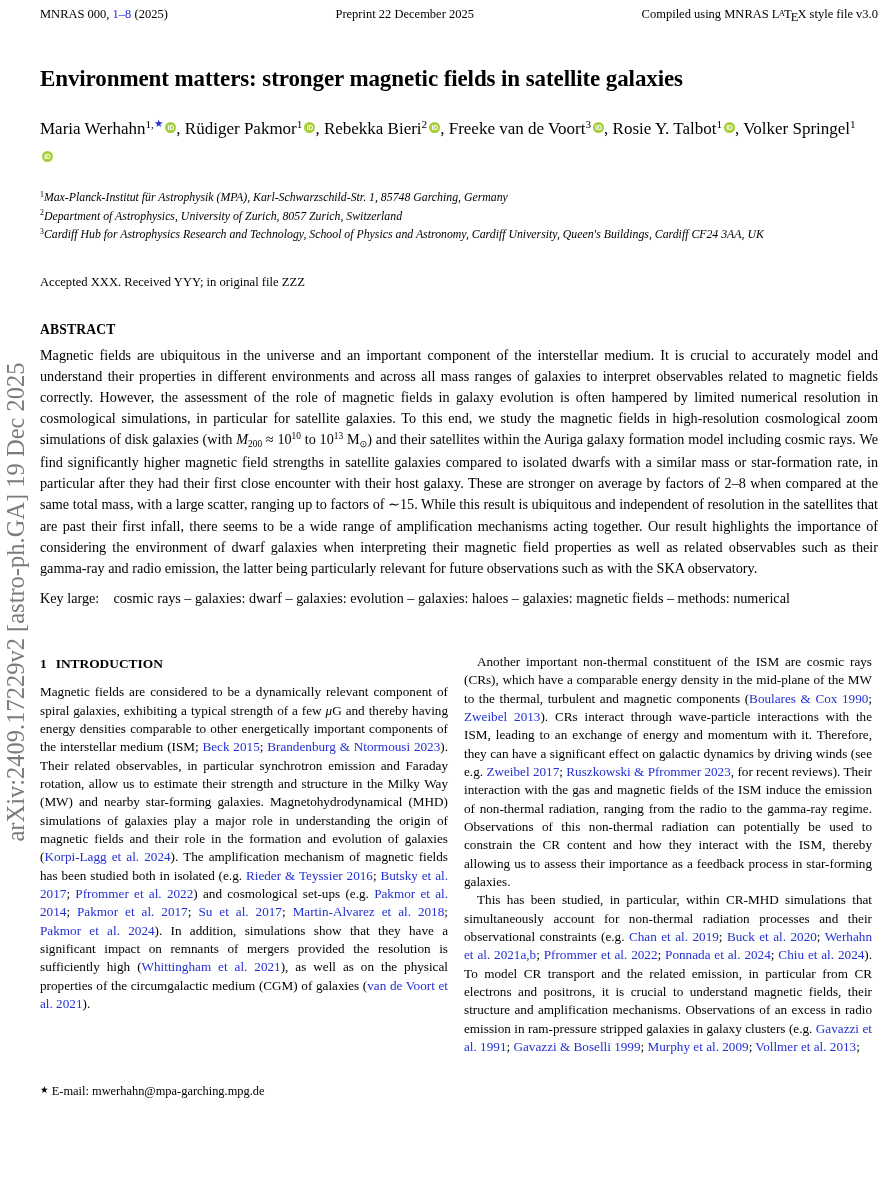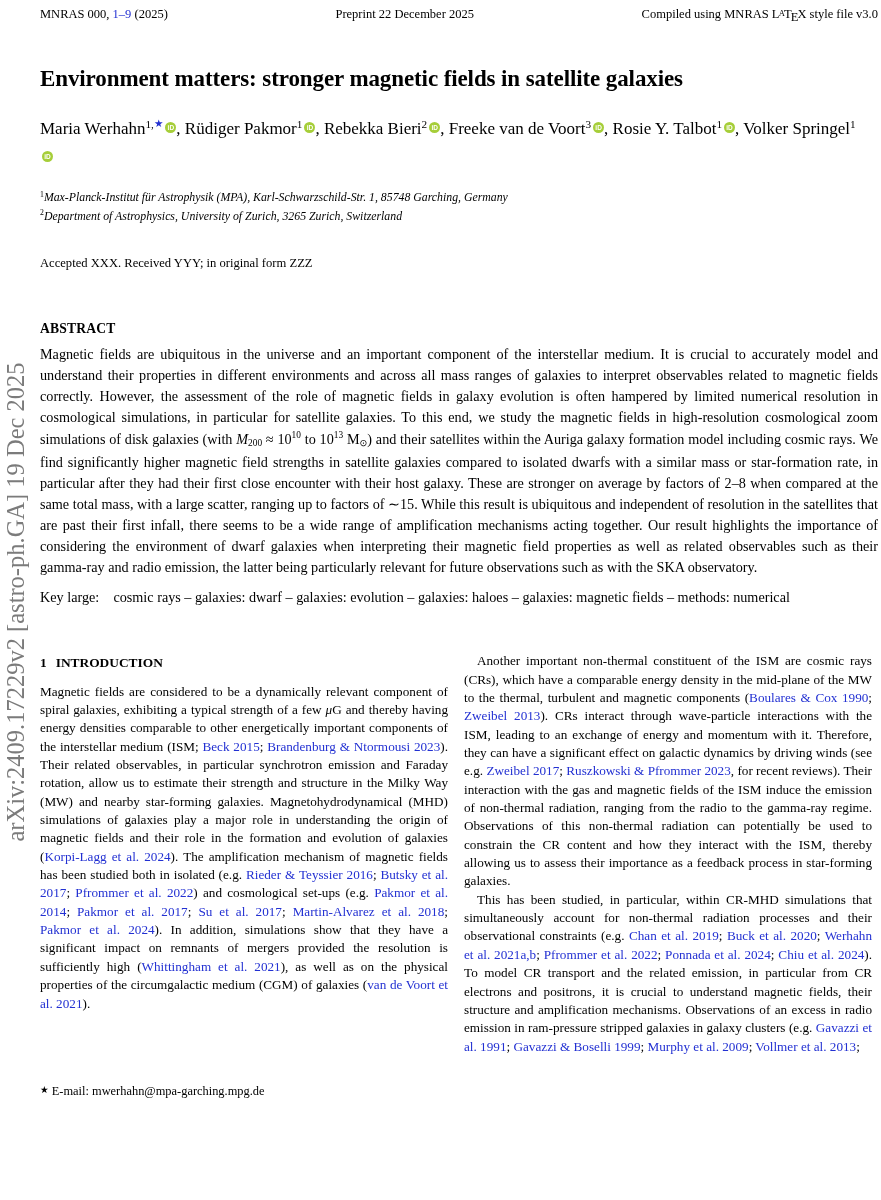--- a/index.html
+++ b/index.html
@@ -14,21 +14,21 @@
           font-size:12.5px;padding-top:7px;}
   .pghead .hseg{white-space:nowrap;}
 
   
   .title{margin-top:44px;font-size:23px;font-weight:700;letter-spacing:-0.1px;}
   .authors{margin-top:23px;font-size:17px;line-height:27px;width:820px;}
   .affils{margin-top:18px;font-size:11.8px;line-height:16.6px;}
   .dates{margin-top:30px;font-size:12.6px;}
 
   
-  .abs-head{margin-top:50px;font-size:13.6px;font-weight:700;letter-spacing:0.2px;}
+  .abs-head{margin-top:32px;font-size:13.6px;font-weight:700;letter-spacing:0.2px;}
   .abs-body{margin-top:7px;font-size:14.2px;line-height:21.1px;text-align:justify;font-family:Liberation Serif, serif;}
   .keywords{margin-top:9px;font-size:14.2px;line-height:21.1px;text-align:justify;}
 
   
   .cols{margin-top:44px;display:flex;gap:16px;}
   .col{width:408px;font-size:13.2px;line-height:18.35px;text-align:justify;}
   .sec-head{font-size:13.4px;font-weight:700;margin:2px 0 10px 0;}
   .sec-head .hgap{display:inline-block;width:9px;}
   .col p{margin:0;}
   .col p.indent{text-indent:13px;}
@@ -62,35 +62,36 @@
   .seg-fnstar{font-size:78%;position:relative;top:-0.18em;}
 </style>
 </head>
 <body>
 
 <div class="arxiv">arXiv:2409.17229v2  [astro-ph.GA]  19 Dec 2025</div>
 
 <div class="content">
 
   <div class="pghead">
-    <span class="hseg">MNRAS <span class="seg-bold">000</span>, <span class="seg-link">1–9</span> (2025)</span>
+    <span class="hseg">MNRAS <span class="seg-bold">000</span>, <span class="seg-link">1–8</span> (2025)</span>
     <span class="hseg">Preprint 22 December 2025</span>
     <span class="hseg">Compiled using MNRAS L<span class="seg-latexA">A</span>T<span class="seg-latexE">E</span>X style file v3.0</span>
   </div>
 
   <div class="title">Environment matters: stronger magnetic fields in satellite galaxies</div>
 
   <div class="authors">Maria Werhahn<span class="seg-sup">1,</span><span class="seg-supstar">★</span><span class="seg-orcid">iD</span>, Rüdiger Pakmor<span class="seg-sup">1</span><span class="seg-orcid">iD</span>, Rebekka Bieri<span class="seg-sup">2</span><span class="seg-orcid">iD</span>, Freeke van de Voort<span class="seg-sup">3</span><span class="seg-orcid">iD</span>, Rosie Y. Talbot<span class="seg-sup">1</span><span class="seg-orcid">iD</span>, Volker Springel<span class="seg-sup">1</span><span class="seg-orcid">iD</span></div>
 
   <div class="affils">
     <div><span class="seg-sup">1</span><span class="seg-it">Max-Planck-Institut für Astrophysik (MPA), Karl-Schwarzschild-Str. 1, 85748 Garching, Germany</span></div>
-    <div><span class="seg-sup">2</span><span class="seg-it">Department of Astrophysics, University of Zurich, 3265 Zurich, Switzerland</span></div>
+    <div><span class="seg-sup">2</span><span class="seg-it">Department of Astrophysics, University of Zurich, 8057 Zurich, Switzerland</span></div>
+    <div><span class="seg-sup">3</span><span class="seg-it">Cardiff Hub for Astrophysics Research and Technology, School of Physics and Astronomy, Cardiff University, Queen's Buildings, Cardiff CF24 3AA, UK</span></div>
   </div>
 
-  <div class="dates">Accepted XXX. Received YYY; in original form ZZZ</div>
+  <div class="dates">Accepted XXX. Received YYY; in original file ZZZ</div>
 
   <div class="abs-head">ABSTRACT</div>
   <div class="abs-body">Magnetic fields are ubiquitous in the universe and an important component of the interstellar medium. It is crucial to accurately model and understand their properties in different environments and across all mass ranges of galaxies to interpret observables related to magnetic fields correctly. However, the assessment of the role of magnetic fields in galaxy evolution is often hampered by limited numerical resolution in cosmological simulations, in particular for satellite galaxies. To this end, we study the magnetic fields in high-resolution cosmological zoom simulations of disk galaxies (with <span class="seg-mathit">M</span><span class="seg-sub">200</span> ≈ 10<span class="seg-sup">10</span> to 10<span class="seg-sup">13</span> M<span class="seg-sub">⊙</span>) and their satellites within the Auriga galaxy formation model including cosmic rays. We find significantly higher magnetic field strengths in satellite galaxies compared to isolated dwarfs with a similar mass or star-formation rate, in particular after they had their first close encounter with their host galaxy. These are stronger on average by factors of 2–8 when compared at the same total mass, with a large scatter, ranging up to factors of ∼15. While this result is ubiquitous and independent of resolution in the satellites that are past their first infall, there seems to be a wide range of amplification mechanisms acting together. Our result highlights the importance of considering the environment of dwarf galaxies when interpreting their magnetic field properties as well as related observables such as their gamma-ray and radio emission, the latter being particularly relevant for future observations such as with the SKA observatory.</div>
 
   <div class="keywords"><span class="seg-bold">Key large:</span>  cosmic rays – galaxies: dwarf – galaxies: evolution – galaxies: haloes – galaxies: magnetic fields – methods: numerical</div>
 
   <div class="cols">
     <div class="col">
       <div class="sec-head">
         <span>1</span><span class="hgap"></span><span>INTRODUCTION</span>

